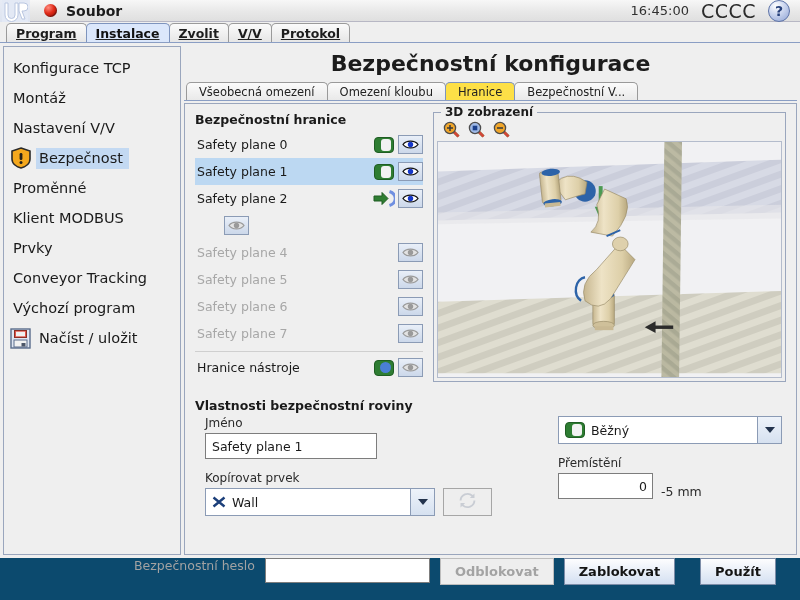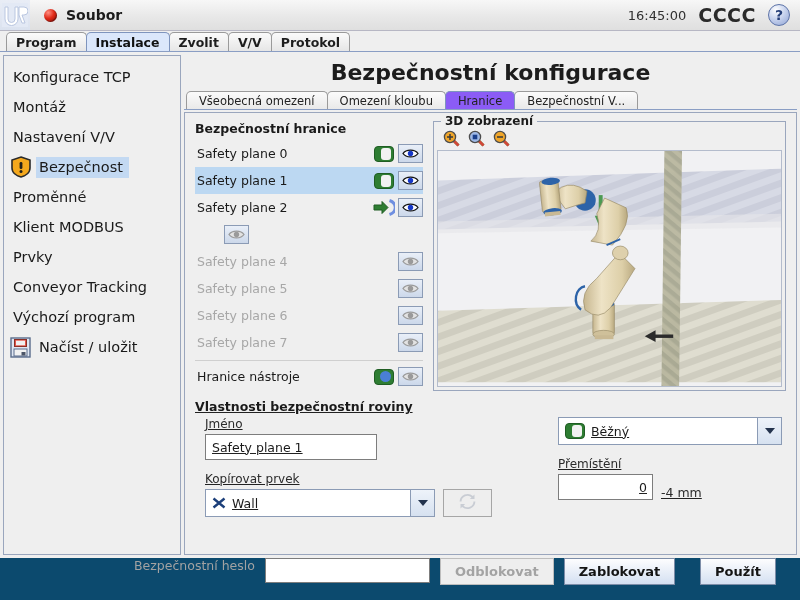--- a/index.html
+++ b/index.html
@@ -14,21 +14,21 @@
   }
   #app {
     position: relative;
     width: 800px; height: 600px;
     background: #efefef;
     display: flex; flex-direction: column;
   }
 
   
   .titlebar {
-    height: 31px;
+    height: 22px;
     background: linear-gradient(to bottom, #f7f7f7 0%, #e8e8e8 55%, #dfdfdf 100%);
     border-bottom: 1px solid #b7b7c4;
     display: flex; align-items: center;
     padding: 0 6px 0 0;
     position: relative;
   }
   .ur-logo {
     width: 30px; height: 30px;
     display: flex; align-items: center; justify-content: center;
     background: linear-gradient(to bottom,#e9edf6,#dbe2ef);
@@ -43,38 +43,39 @@
     width: 13px; height: 13px; border-radius: 50%;
     background: radial-gradient(circle at 33% 28%, #ff8d80 0%, #e02a18 45%, #8d0b04 100%);
     box-shadow: inset -1px -1px 1px rgba(0,0,0,.35);
   }
   .tb-right {
     margin-left: auto;
     display: flex; align-items: center; gap: 12px;
     padding-right: 4px;
   }
   .tb-clock { font-size: 13px; color:#303030; font-family:"DejaVu Sans","Liberation Sans",sans-serif; }
-  .tb-cccc { font-size: 19px; font-weight: bold; letter-spacing: .5px; color: #2a2a2a; }
+  .tb-cccc { font-size: 19px; font-weight: normal; letter-spacing: .5px; color: #2a2a2a; }
   .help-btn {
     width: 22px; height: 22px; border-radius: 50%;
     background: radial-gradient(circle at 35% 25%, #ffffff 0%, #c9d4ee 45%, #8fa3d4 100%);
     border: 1px solid #5e74a8;
     color: #27407a; font-weight: bold; font-size: 14px;
     display: flex; align-items: center; justify-content: center;
     line-height: 1;
   }
 
   
   .tabstrip {
     height: 21px;
     background: #efefef;
     border-bottom: 1px solid #8a9ec4;
     display: flex; align-items: flex-end;
     padding-left: 6px;
     position: relative;
+    text-decoration: underline;
   }
   .mtab {
     height: 19px;
     padding: 0 9px;
     margin-right: -1px;
     font-size: 12.5px; font-weight: bold;
     color: #1d1d1d;
     display: flex; align-items: center;
     background: linear-gradient(to bottom,#fbfbfb,#e6e6e6);
     border: 1px solid #9a9a9a;
@@ -138,21 +139,21 @@
     padding: 0 12px;
     margin-right: -1px;
     font-size: 11.5px;
     color: #222;
     display: flex; align-items: center;
     background: linear-gradient(to bottom,#fbfbfb,#e9e9e9);
     border: 1px solid #9a9a9a;
     border-bottom: none;
     border-radius: 5px 5px 0 0;
   }
-  .stab.active { background: #8b5cf6; border-color:#7e94bd; z-index:3; }
+  .stab.active { background: #fde047; border-color:#7e94bd; z-index:3; }
 
   .panel {
     flex: 1;
     margin-top: 2px;
     border: 1px solid #9aa6bd;
     background: #efefef;
     padding: 8px 10px;
     display: flex; flex-direction: column;
     min-height: 0;
   }
@@ -209,21 +210,21 @@
   .viewport {
     flex: 1;
     border: 1px solid #b4bccc;
     background: #f2f2f4;
     overflow: hidden;
     position: relative;
   }
   .viewport svg { display:block; width:100%; height:100%; }
 
   
-  .props { margin-top: 8px; text-decoration: underline; }
+  .props { margin-top: 16px; }
   .props-title { font-size: 12.5px; font-weight: bold; color:#1a1a1a; margin-bottom: 3px; }
   .props-grid { display: flex; gap: 0; }
   .props-left { width: 355px; padding-left: 10px; }
   .props-right { flex: 1; padding-left: 8px; }
   .fld-label { font-size: 12px; color: #2a2a2a; margin-bottom: 3px; }
   .txt-input {
     width: 172px; height: 26px;
     border: 1px solid #7d7d7d;
     background: #ffffff;
     font-size: 12.5px; color: #1a1a1a;
@@ -673,21 +674,21 @@
                 <span class="arrow-box">
                     <i class="caret"></i>
                   </span>
               </div>
 
               <div class="spacer8"></div>
 
               <div class="fld-label">Přemístění</div>
               <div class="row-inline">
                 <div class="num-input">0</div>
-                <span class="unit-lbl">-4 mm</span>
+                <span class="unit-lbl">-5 mm</span>
               </div>
             </div>
           </div>
         </div>
 
       </div>
     </div>
   </div>
 
   <div class="bottombar">

